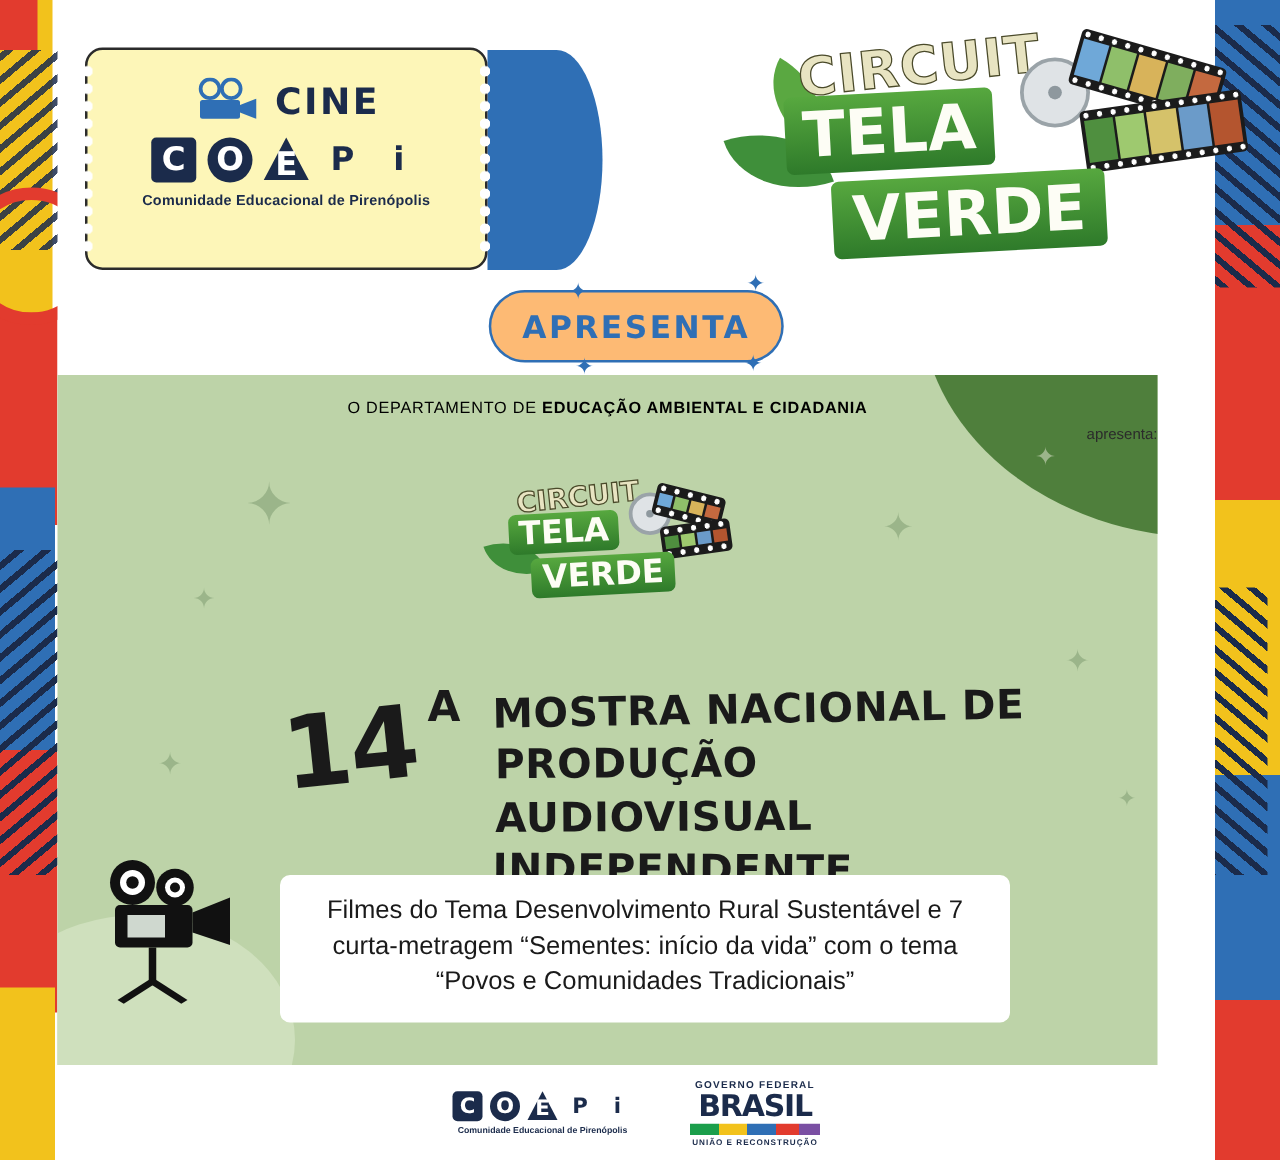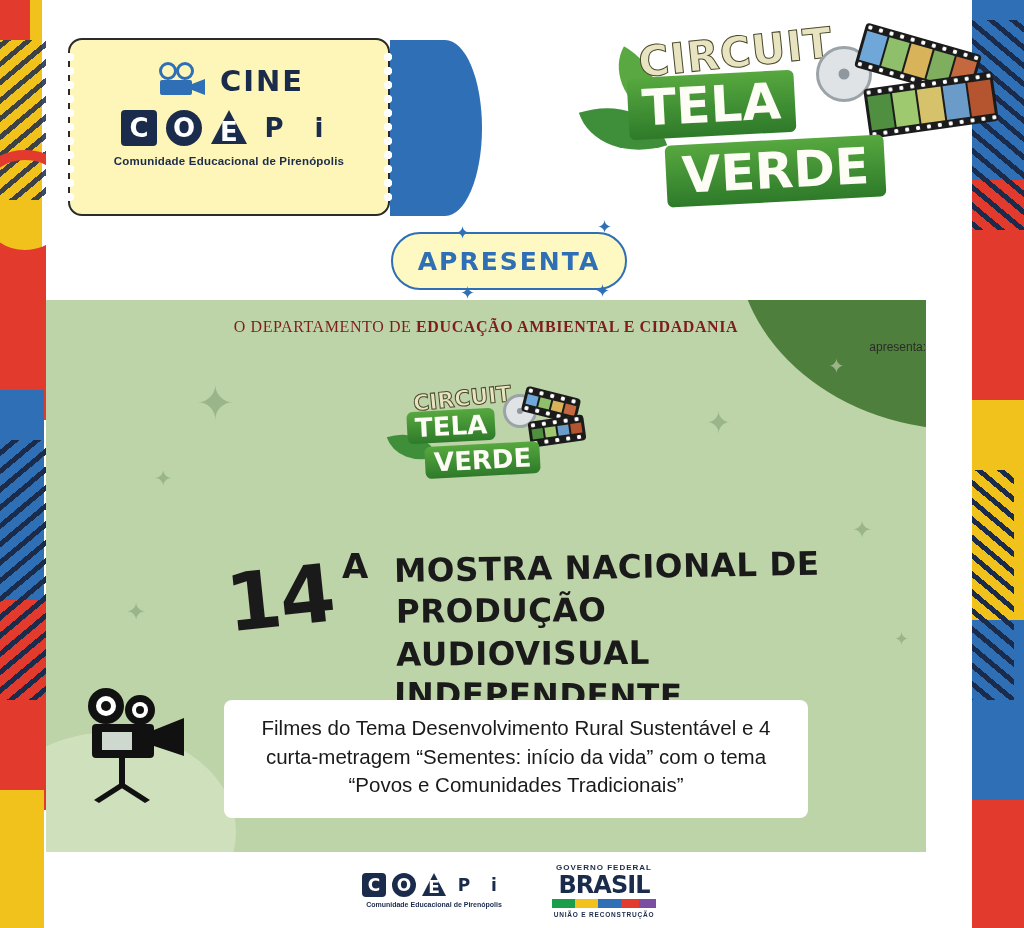--- a/index.html
+++ b/index.html
@@ -256,21 +256,21 @@
 
   
   .apresenta {
     position: absolute;
     left: 50%; top: 232px;
     transform: translateX(-50%);
     width: 232px; height: 54px;
     border: 2px solid #2f6fb5;
     border-radius: 30px;
     display: flex; align-items: center; justify-content: center;
-    background: #fef9c3;
+    background: #fdba74;
   }
   .apresenta span {
     font-family: "DejaVu Sans", sans-serif;
     font-weight: bold;
     font-size: 25px;
     letter-spacing: 2px;
     color: #2f6fb5;
   }
   .spark {
     position: absolute;
@@ -304,24 +304,23 @@
     position: absolute;
     color: #9bb58a;
     font-size: 26px;
     line-height: 1;
   }
 
   .dept-line {
     position: absolute;
     top: 18px; left: 0; right: 0;
     text-align: center;
-    font-size: 16px;
+    font-size: 13px;
     letter-spacing: .6px;
-    color: #7f1d1d;
-    font-family: Liberation Serif, serif;
+    color: #000000;
   }
   .dept-line b { font-weight: bold; }
   .dept-sub {
     position: absolute;
     top: 40px; left: 0; right: 0;
     text-align: right;
     font-size: 12px;
     color: #2b2b2b;
   }
 
@@ -597,21 +596,21 @@
       <div class="title-num">14</div>
       <div class="title-ord">A</div>
       <div class="title-lines">
         <div>MOSTRA NACIONAL DE</div>
         <div>PRODUÇÃO AUDIOVISUAL</div>
         <div>INDEPENDENTE</div>
       </div>
     </div>
 
     <div class="desc-box">
-      <span>Filmes do Tema Desenvolvimento Rural Sustentável e 4 curta-metragem “Sementes: início da vida” com o tema “Povos e Comunidades Tradicionais”</span>
+      <span>Filmes do Tema Desenvolvimento Rural Sustentável e 7 curta-metragem “Sementes: início da vida” com o tema “Povos e Comunidades Tradicionais”</span>
     </div>
 
     <div class="projector">
       <svg width="140" height="120" viewBox="0 0 140 120">
         <circle cx="34" cy="22" r="18" fill="#111"></circle>
         <circle cx="34" cy="22" r="10" fill="#fff"></circle>
         <circle cx="34" cy="22" r="5" fill="#111"></circle>
         <circle cx="68" cy="26" r="15" fill="#111"></circle>
         <circle cx="68" cy="26" r="8" fill="#fff"></circle>
         <circle cx="68" cy="26" r="4" fill="#111"></circle>

